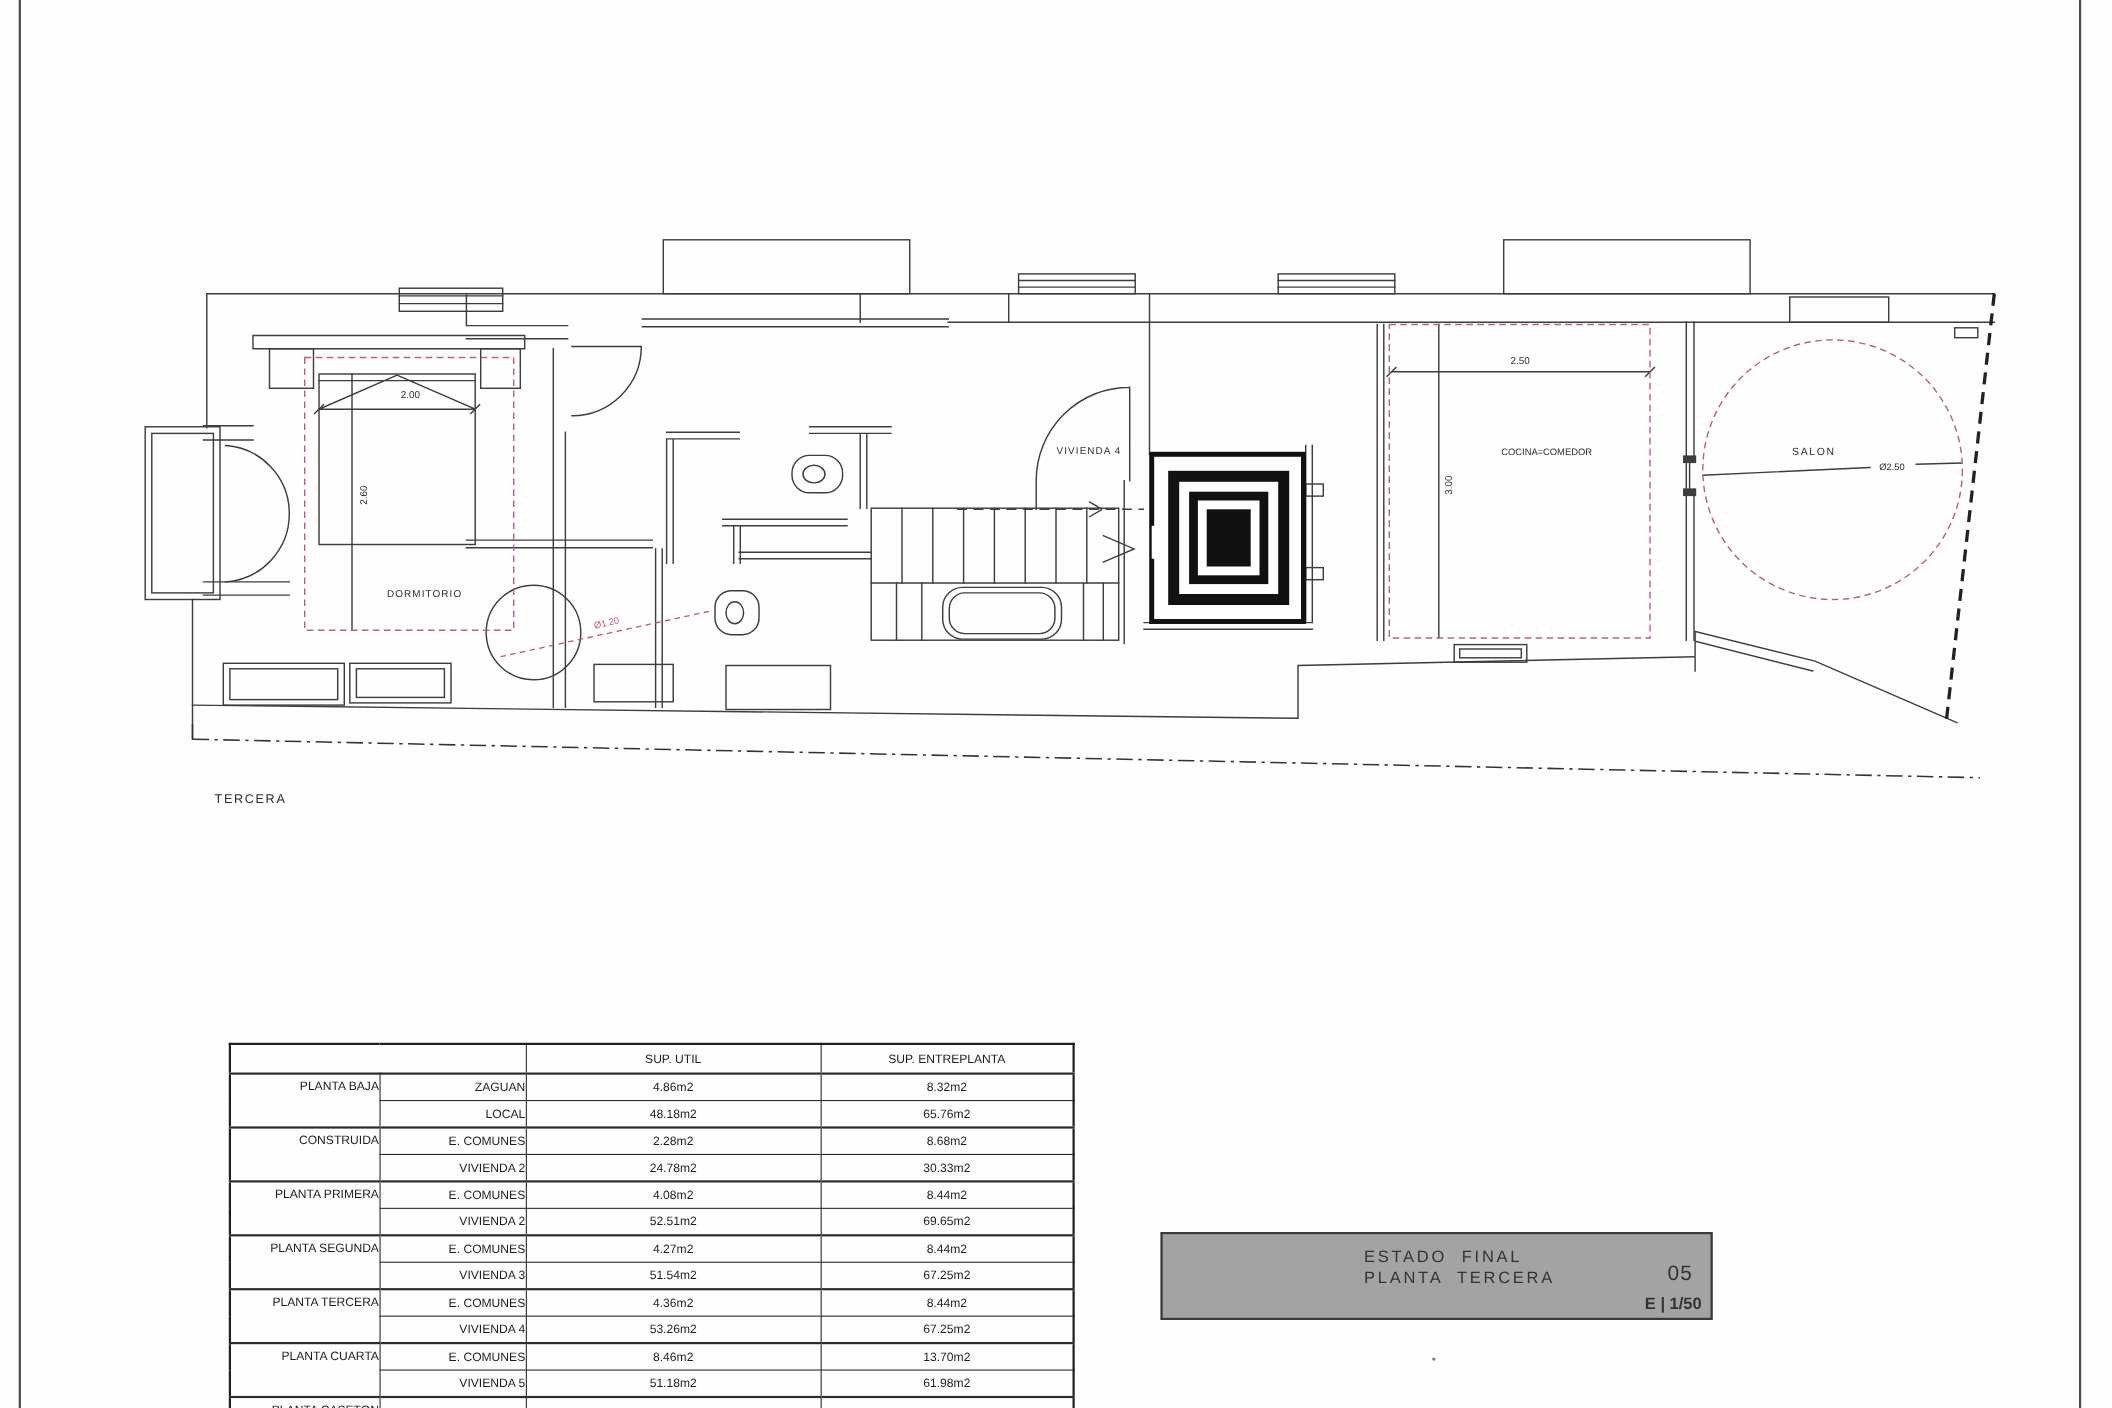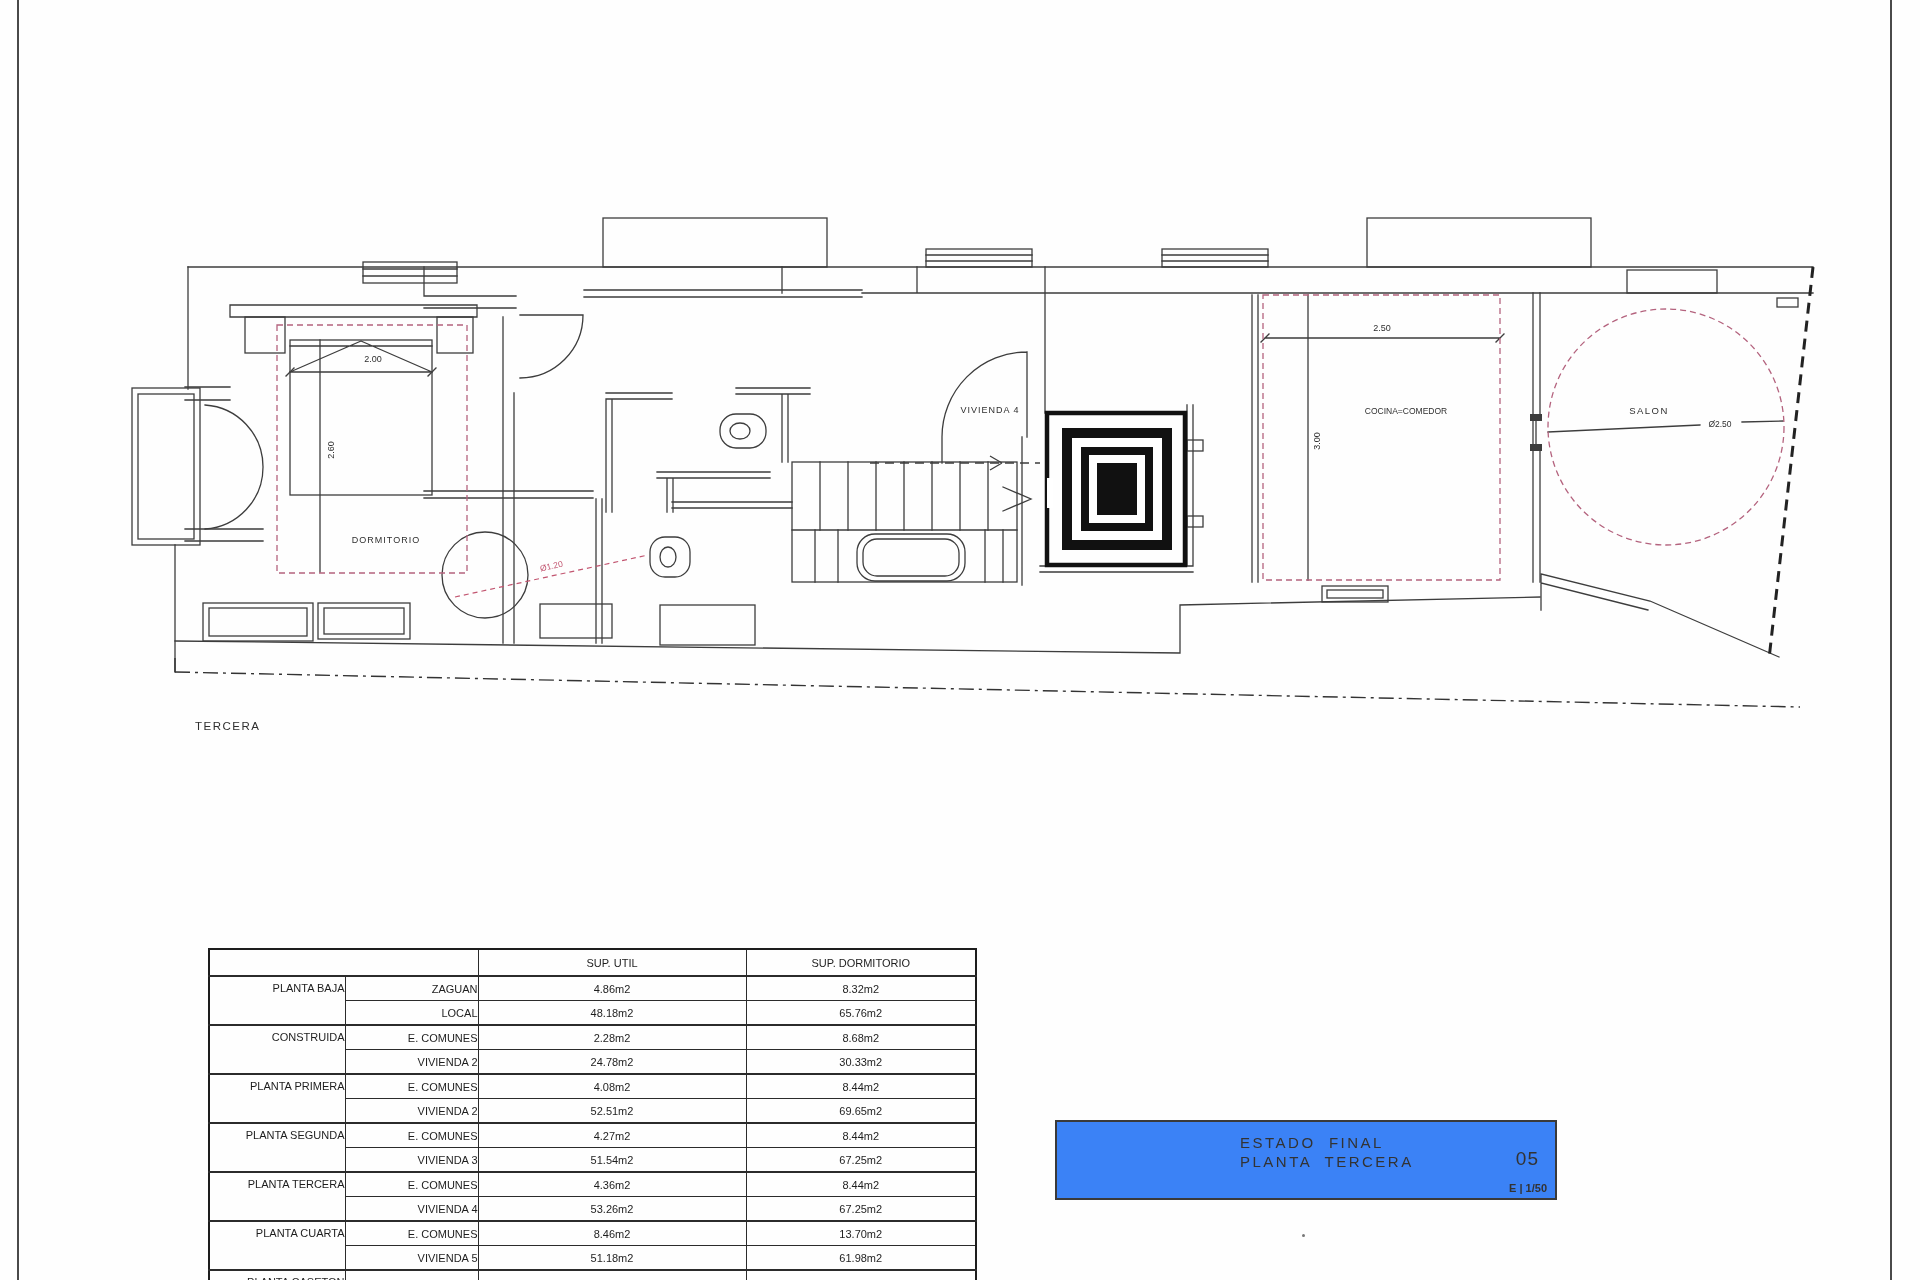--- a/index.html
+++ b/index.html
@@ -28,31 +28,31 @@
   #areas-table thead th{height:25px;text-align:center;padding:0;}
   #areas-table td.val{text-align:center;padding:0;}
   #areas-table{border:2px solid #1d1d1d;}
   #areas-table thead th{border-bottom-width:2px;margin-left:13px;}
   #areas-table tr.group-start td{border-top-width:2px;}
   #areas-table td.floor{vertical-align:top;padding-top:5px;}
 
   
   #title-block{
     position:absolute;left:1055px;top:1120px;width:502px;height:80px;
-    border:2px solid #3a3a3a;background:#3b82f6;box-sizing:border-box;
+    border:2px solid #3a3a3a;background:#a3a3a3;box-sizing:border-box;
   }
   #title-text{
     position:absolute;left:183px;top:11px;font-size:15px;letter-spacing:2.5px;
     color:#333;line-height:19px;white-space:pre;
   }
   #sheet-number{
     position:absolute;right:16px;top:26px;font-size:19px;color:#333;letter-spacing:1px;
   }
   #sheet-scale{
-    position:absolute;right:8px;bottom:4px;font-size:11px;font-weight:bold;color:#333;
+    position:absolute;right:8px;bottom:4px;font-size:15px;font-weight:bold;color:#333;
   }
   #tiny-dot{position:absolute;left:1302px;top:1234px;width:3px;height:3px;border-radius:50%;background:#777;}
 </style>
 </head>
 <body>
 
 <div class="frame-line" id="frame-left"></div>
 <div class="frame-line" id="frame-right"></div>
 
 <svg id="plan-svg" width="1920" height="1280" viewBox="0 0 1920 1280">
@@ -200,21 +200,21 @@
   <colgroup>
       <col style="width:136px">
       <col style="width:133px">
       <col style="width:268px">
       <col style="width:230px">
     </colgroup>
   <thead>
     <tr>
       <th colspan="2"></th>
       <th>SUP. UTIL</th>
-      <th>SUP. DORMITORIO</th>
+      <th>SUP. ENTREPLANTA</th>
     </tr>
   </thead>
   <tbody id="areas-table-body">
       <tr class="group-start">
         <td class="floor" rowspan="2">PLANTA BAJA</td>
         <td>ZAGUAN</td>
         <td class="val">4.86m2</td>
         <td class="val">8.32m2</td>
       </tr>
       <tr>

